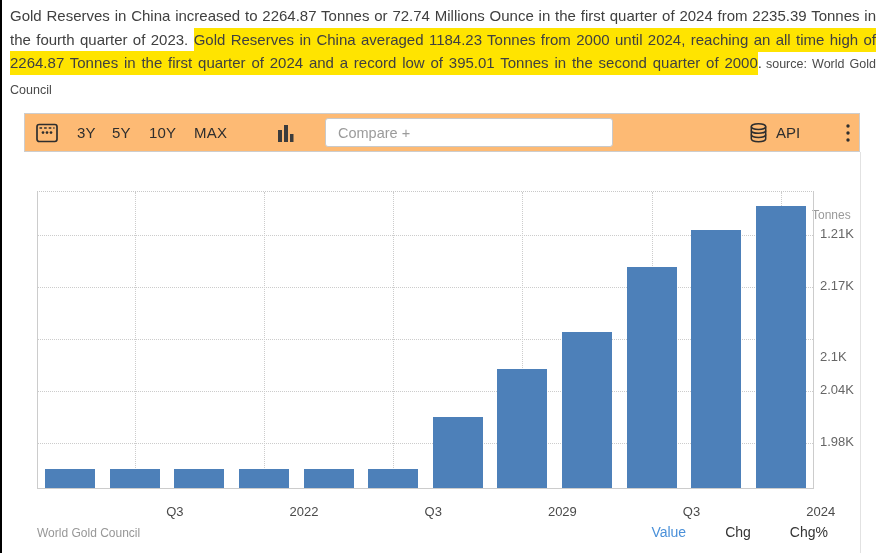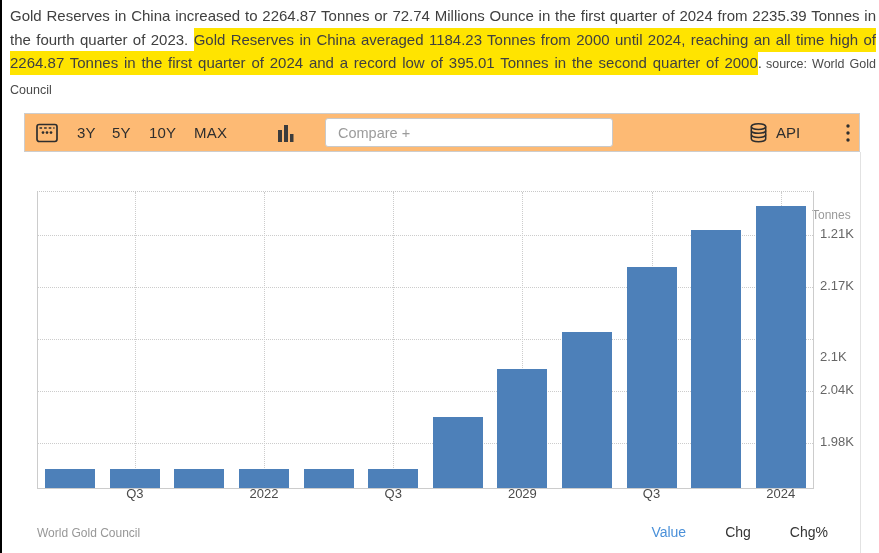--- a/index.html
+++ b/index.html
@@ -28,21 +28,21 @@
 
   
   .unit{position:absolute;left:810px;top:166px;font-size:12px;color:#9a9a9a;margin-top:42px;}
   .plot{position:absolute;left:35px;top:191px;width:775px;height:296px;
         border-left:1px solid #ccc;border-right:1px solid #ccc;border-bottom:1px solid #ccc;
         border-top:1px dotted #c8c8c8;}
   .hgrid{position:absolute;left:0;width:100%;height:0;border-top:1px dotted #ccc;}
   .vgrid{position:absolute;top:0;height:100%;width:0;border-left:1px dotted #ccc;}
   .bar{position:absolute;bottom:0;width:50px;}
   .ylab{position:absolute;left:818px;font-size:13px;color:#666;}
-  .xlab{position:absolute;top:486px;font-size:13px;color:#4a4a4a;transform:translateX(-50%);}
+  .xlab{position:absolute;top:504px;font-size:13px;color:#4a4a4a;transform:translateX(-50%);margin-left:40px;}
   .vline{position:absolute;left:858px;top:152px;height:401px;width:0;border-left:1px solid #e2e2e2;}
 
   
   .fsrc{position:absolute;left:35px;top:526px;font-size:12px;color:#979797;}
   .flinks{position:absolute;right:51px;top:524px;display:flex;gap:39px;font-size:14px;}
   .flink{cursor:pointer;color:#343434;}
   svg{display:block;}
 </style>
 </head>
 <body>

